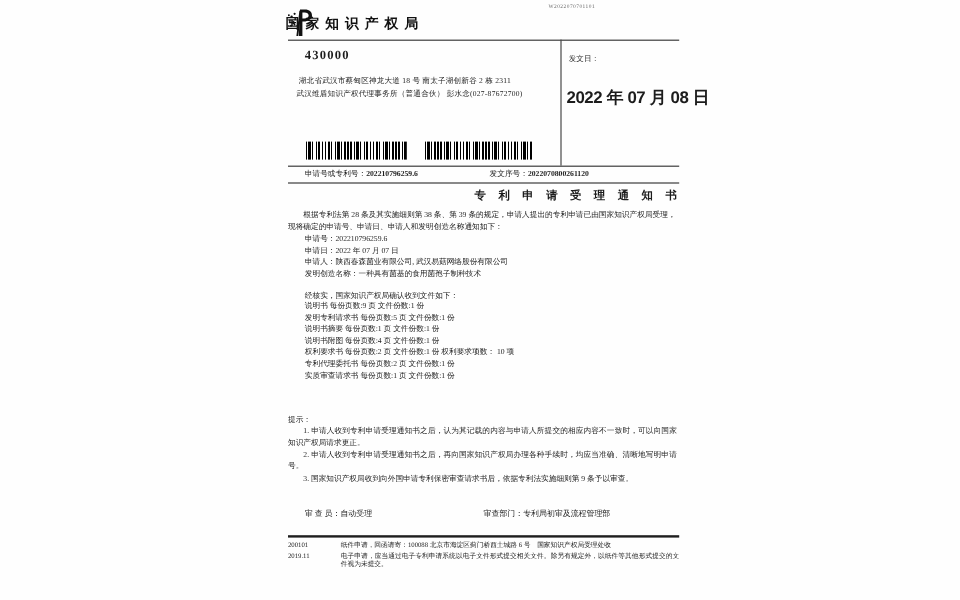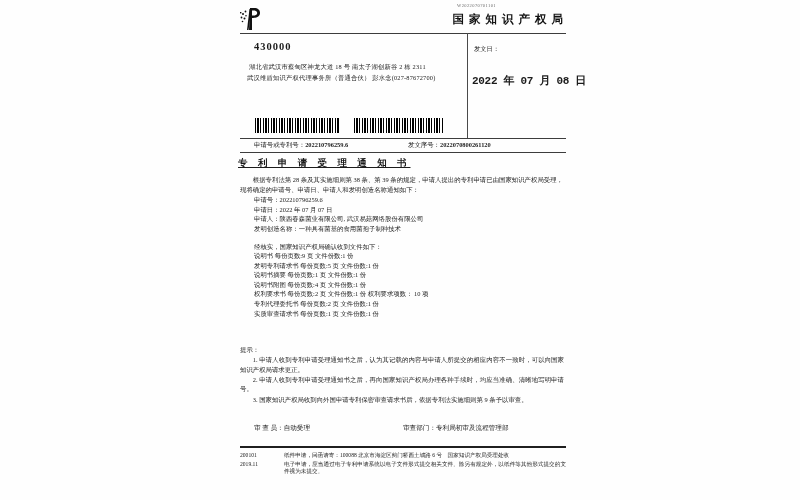--- a/index.html
+++ b/index.html
@@ -4,50 +4,50 @@
 <style>
   * { margin:0; padding:0; box-sizing:border-box; }
   html,body { width:800px; height:500px; background:#ffffff; overflow:hidden;
     font-family:"Liberation Serif","DejaVu Serif",serif; color:#1c1c1c; }
   .stage { position:relative; width:800px; height:500px; background:#fefefe; }
 
   .abs { position:absolute; }
 
   
   .logo { left:239px; top:6px; width:22px; height:26px; }
-  .office-name { left:238px; top:12px; width:330px; text-align:right;
+  .office-name { left:238px; top:12px; width:330px; text-align:left;
     font-size:11.5px; font-weight:bold; letter-spacing:5px; color:#111; }
   .doc-code { left:457px; top:3px; font-size:4.5px; color:#6a6a6a; letter-spacing:.4px; }
 
   .hr { background:#3d3d3d; height:1px; }
   .hr1 { left:240px; top:33px; width:326px; }
   .hr2 { left:240px; top:138px; width:326px; }
   .hr3 { left:240px; top:152px; width:326px; }
   .hr4 { left:240px; top:446px; width:326px; height:2px; background:#1f1f1f; }
   .vline { left:467px; top:33px; width:1px; height:105px; background:#4a4a4a; }
 
   .postcode { left:254px; top:41px; font-size:10.5px; font-weight:bold; letter-spacing:1px;text-align:center; }
   .addr1 { left:249px; top:63px; font-size:6.3px; letter-spacing:.2px; }
   .addr2 { left:247px; top:74px; font-size:6.3px; letter-spacing:.2px; }
 
   .issue-label { left:474px; top:45px; font-size:6.3px; }
-  .issue-date { left:472px; top:73px; font-size:11px; font-weight:bold;
-    font-family:Liberation Mono, monospace; letter-spacing:-0.3px; }
+  .issue-date { left:472px; top:73px; font-size:14px; font-weight:bold;
+    font-family:Liberation Sans, sans-serif; letter-spacing:-0.3px; }
 
   .barcode { top:118px; height:15px;
     background:repeating-linear-gradient(90deg,#000 0 1px,#fff 1px 2px,#000 2px 4px,#fff 4px 5px,#000 5px 6px,#fff 6px 8px); }
   .barcode-1 { left:255px; width:84px; }
   .barcode-2 { left:354px; width:90px; }
 
   .meta-left { left:254px; top:141px; font-size:6.4px; }
   .meta-right { left:408px; top:141px; font-size:6.4px; }
   .meta-val { font-weight:bold; }
 
-  .notice-title { left:238px; top:157px; width:330px; text-align:left;
-    font-size:9.5px; font-weight:bold; letter-spacing:4px;text-decoration:underline; }
+  .notice-title { left:238px; top:157px; width:330px; text-align:right;
+    font-size:9.5px; font-weight:bold; letter-spacing:4px; }
 
   .body-text { font-size:6.4px; line-height:9.6px; text-align:justify; }
   .intro { left:240px; top:175px; width:323px; text-indent:2em; }
   .fields { left:254px; top:195px; width:310px; }
   .confirm { left:254px; top:242px; width:310px; }
   .files { left:254px; top:251px; width:310px; }
   .line { display:block; height:9.6px; white-space:nowrap; }
 
   .tips-label { left:240px; top:346px; font-size:6.4px; }
   .tips { left:240px; top:355px; width:324px; }

